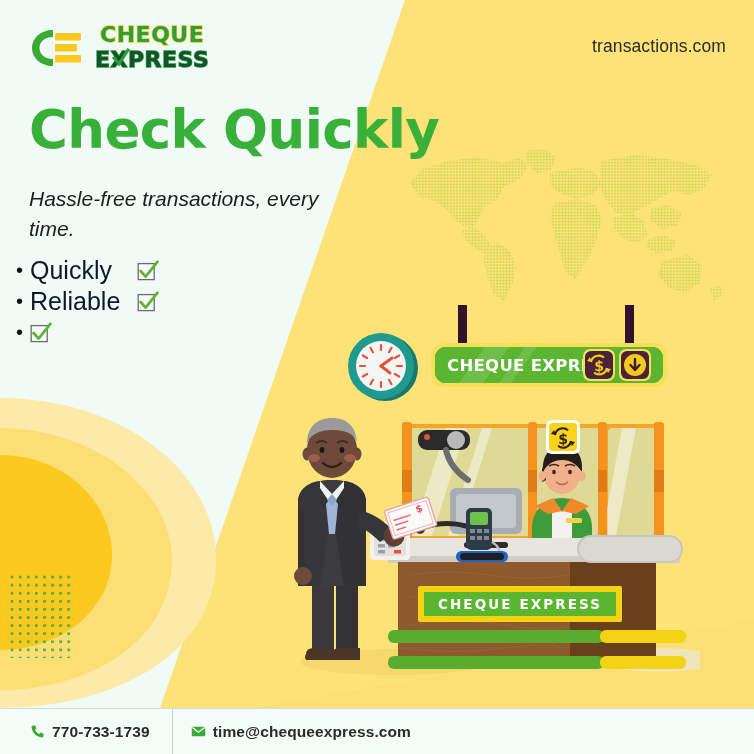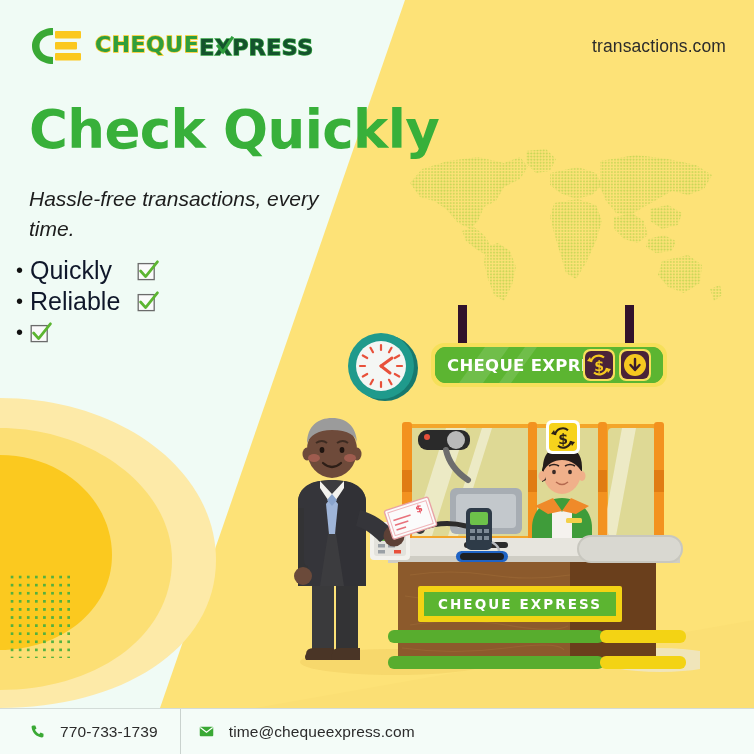--- a/index.html
+++ b/index.html
@@ -28,30 +28,30 @@
     opacity:.95;
   }
 
   
   .footer {
     position:absolute; left:0; bottom:0; width:754px; height:46px;
     background:#f4fcf8;
     border-top:1px solid #d3dcd8;
     display:flex; align-items:center;
   }
-  .footer-item { display:flex; align-items:center; gap:15px; height:100%; padding:0 18px; }
+  .footer-item { display:flex; align-items:center; gap:7px; height:100%; padding:0 18px;font-weight:bold; }
   .footer-item.phone { padding-left:30px; padding-right:22px; }
   .footer-divider { width:1px; height:46px; background:#c9d2ce; }
   .footer-text { font-size:15.5px; color:#2b2b2b; letter-spacing:.1px; }
   .f-ico { width:15px; height:15px; display:block; }
 
   
   .logo { position:absolute; left:27px; top:24px; display:flex; align-items:center; gap:10px; }
   .logo-mark { width:58px; height:44px; display:block; }
-  .logo-words { display:flex; flex-direction:row; line-height:1; }
+  .logo-words { display:flex; flex-direction:column; line-height:1;align-items:center; }
   .logo-l1, .logo-l2 {
     font-family:"DejaVu Sans", sans-serif;
     font-weight:bold; font-size:22px; letter-spacing:.5px;
   }
   .logo-l1 { color:#2f9e3d; -webkit-text-stroke:1.4px #fbc81f; paint-order:stroke fill; }
   .logo-l2 { color:#14532d; -webkit-text-stroke:1.4px #2f9e3d; paint-order:stroke fill; margin-top:3px; position:relative; }
   .logo-check { position:absolute; left:17px; top:-1px; width:18px; height:20px; }
 
   
   .website {

